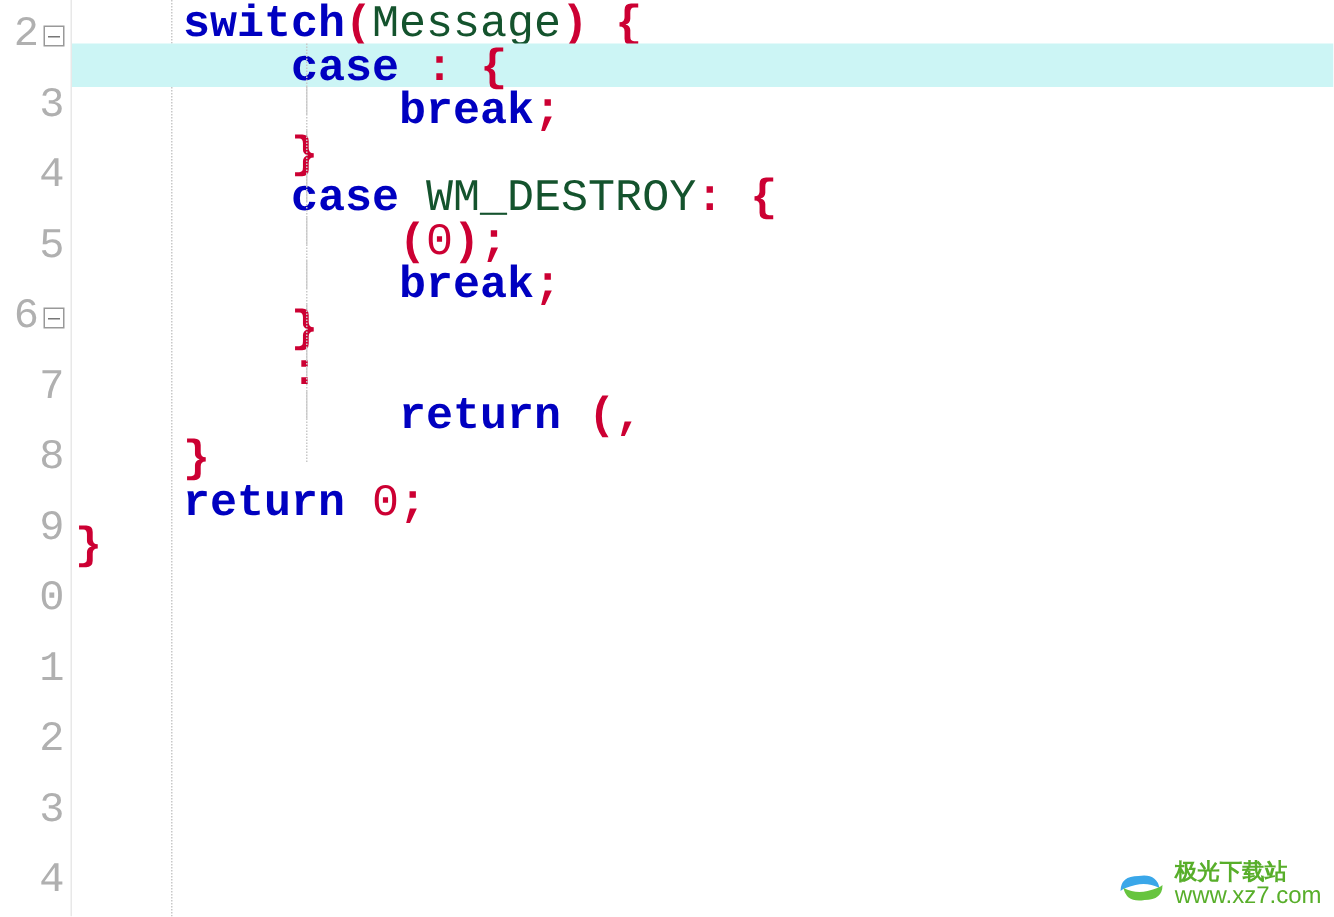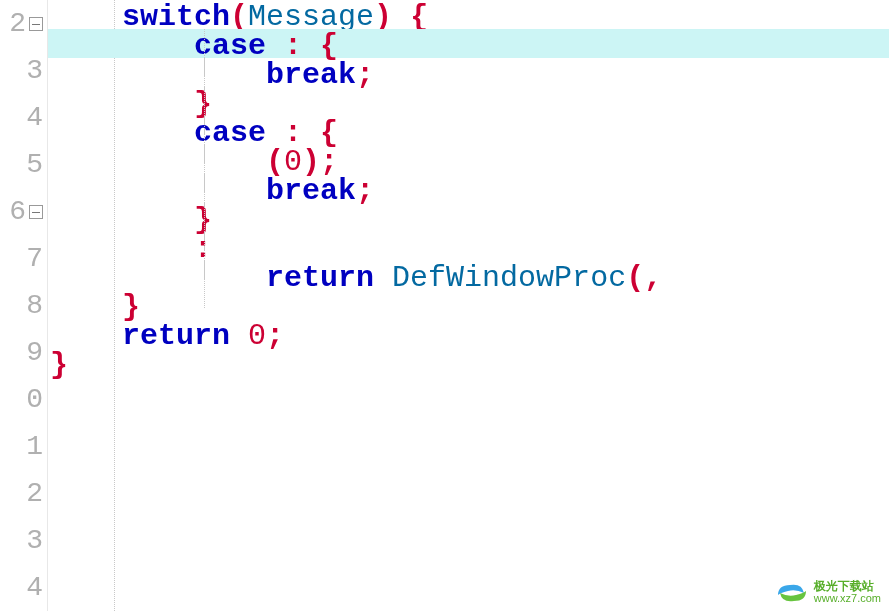--- a/index.html
+++ b/index.html
@@ -73,21 +73,21 @@
   top: 0;
   bottom: 0;
   width: 0;
   border-left: 1px dotted #c8c8c8;
 }
 .g1 { left: 66px; }
 .g2 { left: 156px; }
 .kw { color: #0000c0; font-weight: bold; }
 .br { color: #cc0033; font-weight: bold; }
 .pn { color: #cc0033; font-weight: bold; }
-.id { color: #0369a1; }
+.id { color: #14532d; }
 .nm { color: #cc0033; }
 .watermark {
   position: absolute;
   right: 8px;
   bottom: 4px;
   display: flex;
   align-items: center;
   gap: 4px;
   opacity: 0.92;
 }
@@ -96,22 +96,22 @@
   height: 30px;
   position: relative;
 }
 .watermark-logo svg { display: block; }
 .watermark-text {
   display: flex;
   flex-direction: column;
   font-family: "Microsoft YaHei", sans-serif;
   line-height: 1.05;
 }
-.watermark-text .t1 { font-size: 12px; color: #4aa819; font-weight: bold; }
-.watermark-text .t2 { font-size: 11px; color: #4aa819; }
+.watermark-text .t1 { font-size: 15px; color: #4aa819; font-weight: bold; }
+.watermark-text .t2 { font-size: 16px; color: #4aa819; }
 </style>
 </head>
 <body>
 
 <div class="editor">
   <div class="gutter">
     <div class="gutter-row">
       <span class="line-num">2</span>
       <span class="fold"></span>
     </div>
@@ -166,41 +166,41 @@
     <div class="code-line">
       <span class="guide g2" style="height:47px"></span>
       <span>    </span><span>        </span><span class="kw">break</span><span class="pn">;</span></div>
 
     <div class="code-line">
       <span class="guide g2" style="height:47px"></span>
       <span>    </span><span>    </span><span class="br">}</span></div>
 
     <div class="code-line">
       <span class="guide g2" style="height:47px"></span>
-      <span>    </span><span>    </span><span class="kw">case</span><span> </span><span class="pn">:</span><span> </span><span class="br">{</span></div>
+      <span>    </span><span>    </span><span class="kw">case</span><span> </span><span class="id">WM_DESTROY</span><span class="pn">:</span><span> </span><span class="br">{</span></div>
 
     <div class="code-line">
       <span class="guide g2" style="height:47px"></span>
       <span>    </span><span>        </span><span class="br">(</span><span class="nm">0</span><span class="br">)</span><span class="pn">;</span></div>
 
     <div class="code-line">
       <span class="guide g2" style="height:47px"></span>
       <span>    </span><span>        </span><span class="kw">break</span><span class="pn">;</span></div>
 
     <div class="code-line">
       <span class="guide g2" style="height:47px"></span>
       <span>    </span><span>    </span><span class="br">}</span></div>
 
     <div class="code-line">
       <span class="guide g2" style="height:47px"></span>
       <span>    </span><span>    </span><span class="pn">:</span></div>
 
     <div class="code-line">
       <span class="guide g2" style="height:47px"></span>
-      <span>    </span><span>        </span><span class="kw">return</span><span> </span><span class="id">DefWindowProc</span><span class="br">(</span><span class="pn">,</span></div>
+      <span>    </span><span>        </span><span class="kw">return</span><span> </span><span class="br">(</span><span class="pn">,</span></div>
 
     <div class="code-line"><span>    </span><span class="br">}</span></div>
 
     <div class="code-line"><span>    </span><span class="kw">return</span><span> </span><span class="nm">0</span><span class="pn">;</span></div>
 
     <div class="code-line"><span class="br">}</span></div>
   </div>
 </div>
 
 <div class="watermark">

